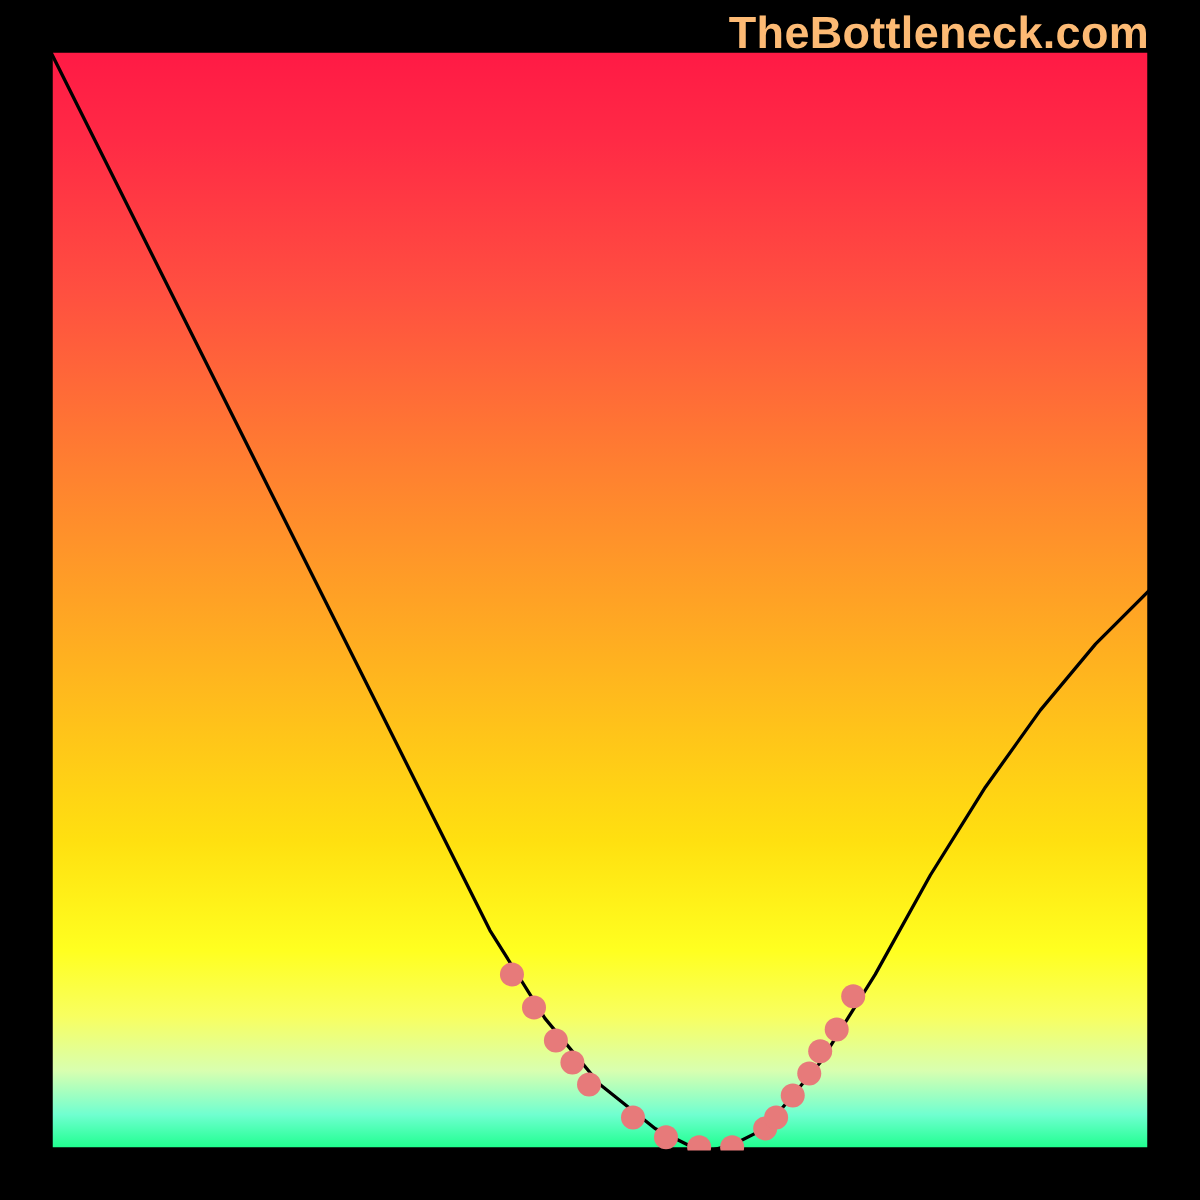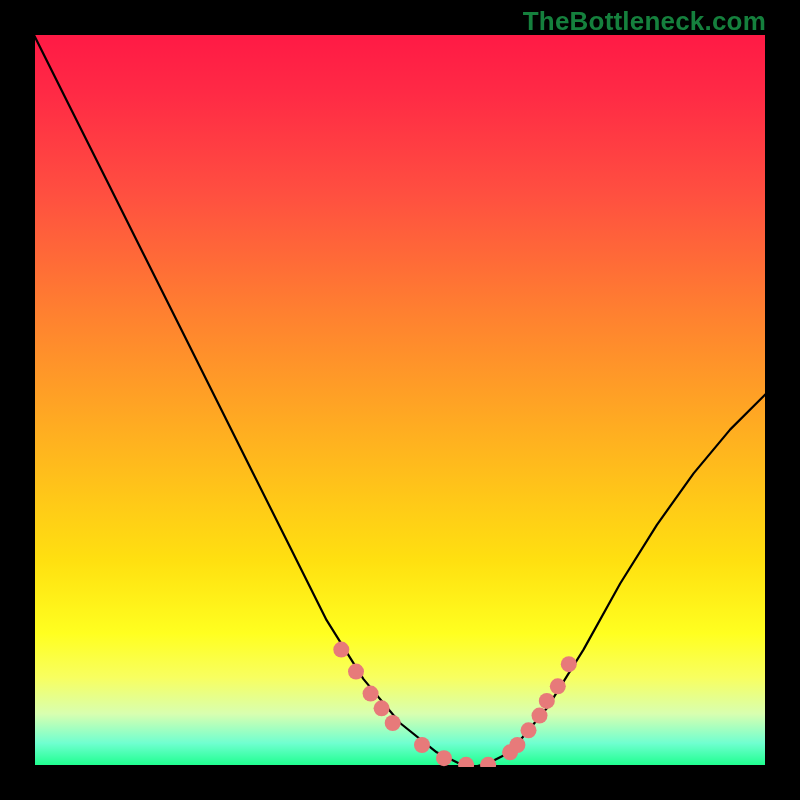--- a/index.html
+++ b/index.html
@@ -30,23 +30,23 @@
       #20ff90 100%
     );
     border: 2px solid #000000;
     box-sizing: border-box;
   }
   .watermark {
     position: absolute;
     top: 6px;
     right: 34px;
     font-family: Arial, Helvetica, sans-serif;
-    font-size: 26px;
+    font-size: 30px;
     font-weight: 600;
-    color: #15803d;
+    color: #fdba74;
     letter-spacing: 0.2px;
   }
   svg.plot {
     position: absolute;
     left: 33px;
     top: 33px;
     width: 734px;
     height: 734px;
   }
   .curve {

